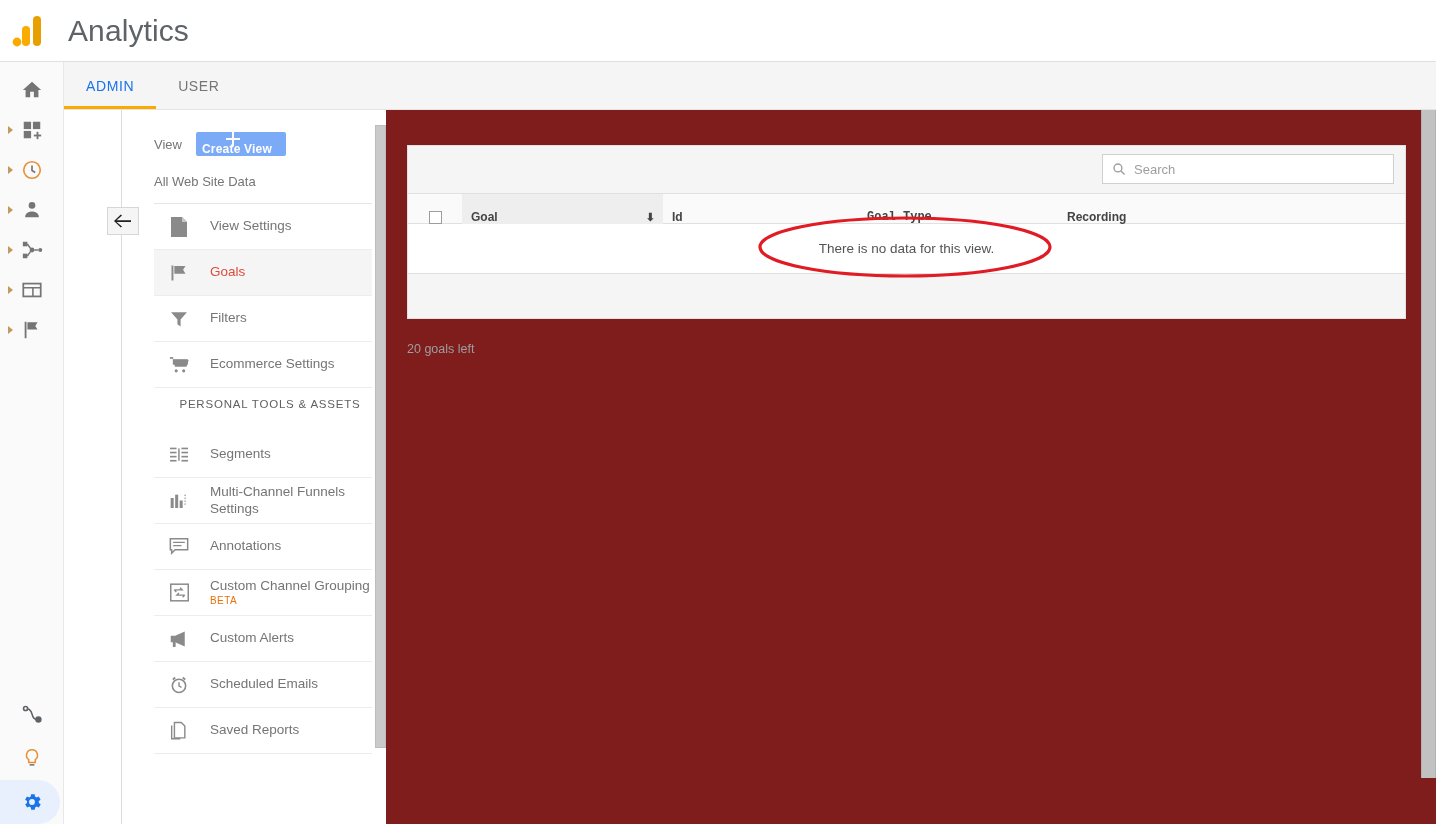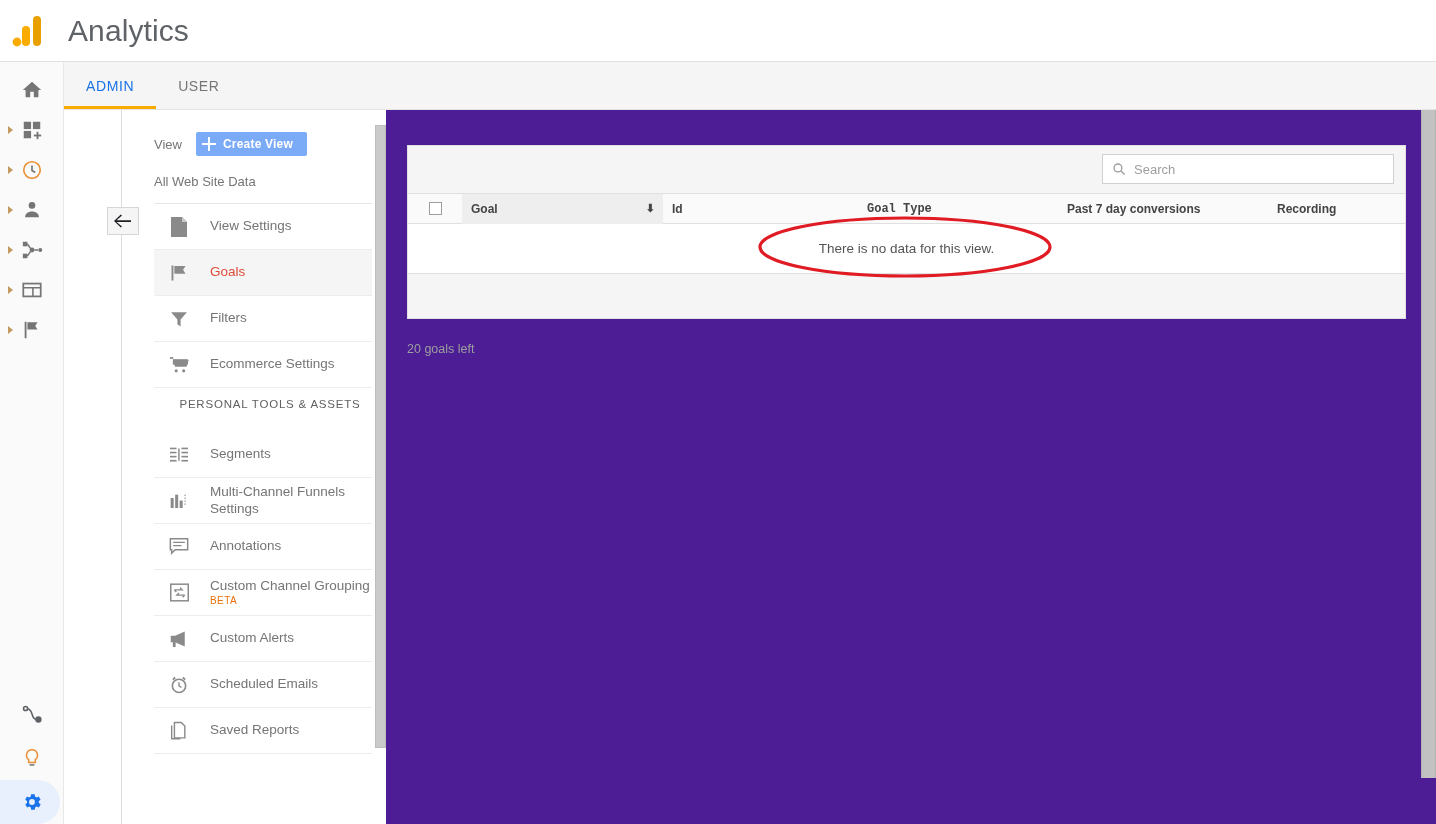--- a/index.html
+++ b/index.html
@@ -89,20 +89,21 @@
     position: absolute; left: 90px; top: 0; width: 218px; height: 714px;
   }
   #view-row { display: flex; align-items: center; margin-top: 22px; }
   #view-label { font-size: 13px; color: #757575; }
   #create-view-btn {
     margin-left: 14px; height: 24px; padding: 0 14px 0 6px;
     background: #7baaf7; color: #ffffff; border: none; border-radius: 2px;
     font-size: 12px; font-weight: bold; letter-spacing: .2px;
     display: flex; align-items: center; cursor: pointer;
     font-family: inherit;
+    flex-direction: column;
   }
   #create-view-btn .plus {
     display: inline-block; width: 14px; height: 14px; position: relative; margin-right: 7px;
   }
   #create-view-btn .plus::before, #create-view-btn .plus::after {
     content: ""; position: absolute; background: #fff;
   }
   #create-view-btn .plus::before { left: 0; top: 6px; width: 14px; height: 2px; }
   #create-view-btn .plus::after { left: 6px; top: 0; width: 2px; height: 14px; }
   #view-name {
@@ -133,21 +134,21 @@
   .dd-glyph { font-size: 14px; font-weight: bold; color: #8a8a8a; letter-spacing: -1px; }
 
   #panel-scrollbar {
     position: absolute; left: 375px; top: 125px; width: 11px; height: 623px;
     background: #cacaca; border: 1px solid #bdbdbd;
   }
 
   
   #main {
     position: absolute; top: 110px; left: 386px; width: 1050px; height: 714px;
-    background: #4c1d95;
+    background: #7f1d1d;
   }
   #table-card {
     position: absolute; left: 21px; top: 35px; width: 999px;
     border: 1px solid #e0e0e0; background: #ffffff;
   }
   #table-toolbar {
     height: 48px; background: #f5f5f5; border-bottom: 1px solid #e0e0e0;
     position: relative;
   }
   #search-box {
@@ -159,21 +160,21 @@
     border: none; outline: none; background: transparent;
     font-size: 13px; color: #757575; margin-left: 8px; width: 240px;
     font-family: inherit;
   }
   #search-input::placeholder { color: #9e9e9e; }
   #thead {
     height: 30px; display: flex; align-items: center;
     border-bottom: 1px solid #e0e0e0; background: #fafafa;
     font-size: 12px; font-weight: bold; color: #444444;
   }
-  .th { height: 30px; display: flex; align-items: center; }
+  .th { height: 30px; display: flex; align-items: flex-end; }
   .th-check { width: 54px; justify-content: center; }
   .cbox {
     width: 13px; height: 13px; border: 1px solid #9e9e9e; background: #fff;
     display: inline-block; cursor: pointer;
   }
   .th-goal {
     width: 201px; background: #eeeeee; padding-left: 9px;
     justify-content: space-between; padding-right: 8px; cursor: pointer;
   }
   .sort-arrow { font-size: 11px; color: #444; }
@@ -484,23 +485,20 @@
       <div class="th th-goal">
         <span>Goal</span>
         <span class="sort-arrow">⬇</span>
       </div>
       <div class="th th-id">
         <span>Id</span>
       </div>
       <div class="th th-type">
         <span>Goal Type</span>
       </div>
-      <div class="th th-conv">
-        <span>Past 7 day conversions</span>
-      </div>
       <div class="th th-rec">
         <span>Recording</span>
       </div>
     </div>
 
     <div id="empty-row">There is no data for this view.</div>
 
     <div id="table-footer"></div>
   </div>
 

